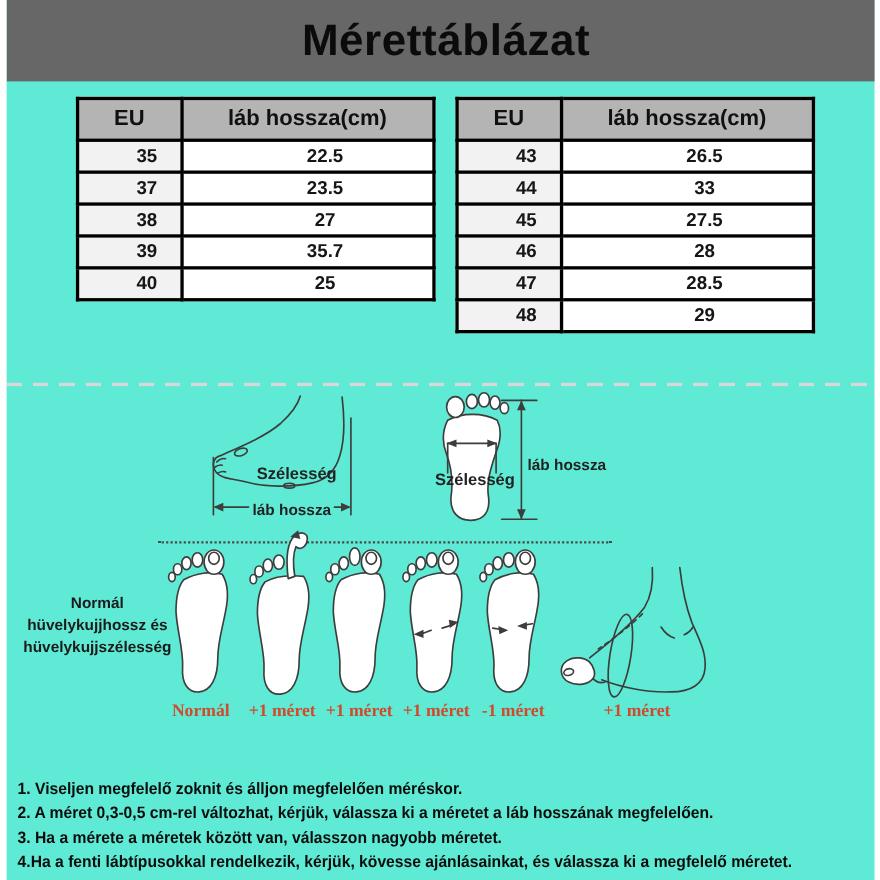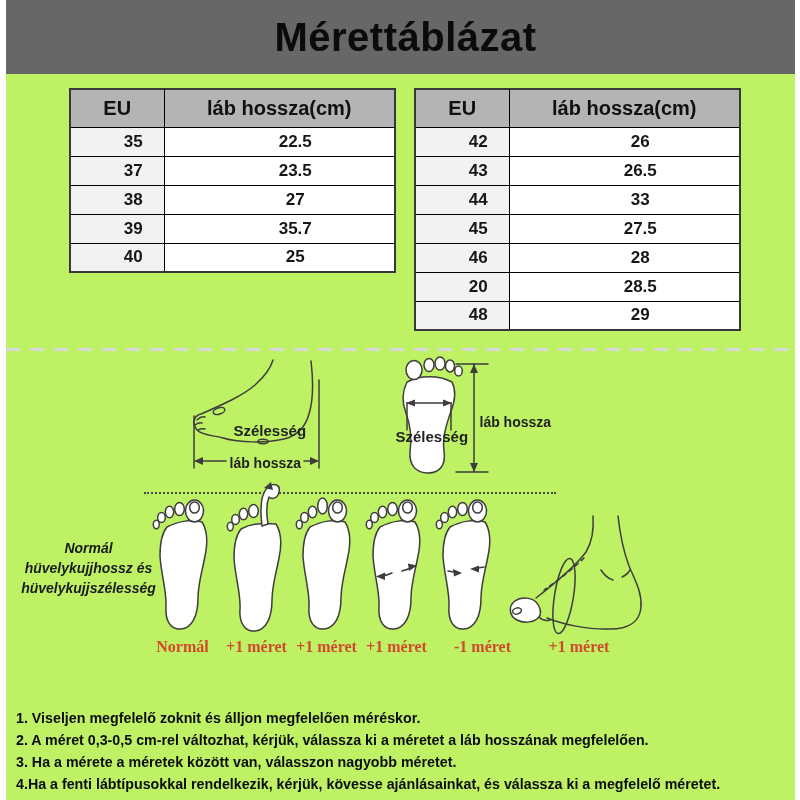--- a/index.html
+++ b/index.html
@@ -1,39 +1,39 @@
 <!DOCTYPE html>
 <html><head>
 <meta charset="utf-8">
 <style>
   * { margin:0; padding:0; box-sizing:border-box; }
   html,body { background:#fff; }
   .page {
     position:relative; width:789px; height:800px; margin:0 auto;
-    background:#bef264; overflow:hidden;
+    background:#5eead4; overflow:hidden;
     font-family:"Liberation Sans", sans-serif;
   }
   
   .banner {
     position:absolute; left:0; top:0; width:800px; height:74px;
     background:#676767;
   }
   .banner h1 {
     text-align:center; line-height:74px; font-size:40px; font-weight:bold;
     color:#0b0b0b; letter-spacing:0.5px;
   }
   
   table.size {
     position:absolute; top:88px; width:327px; border-collapse:collapse;
     table-layout:fixed; border:2px solid #383838; background:#fff;
   }
   table.size.left  { left:63px; }
   table.size.right { left:408px; }
   table.size th, table.size td {
-    border:1px solid #000000; text-align:center; font-weight:bold;
+    border:3px solid #000000; text-align:center; font-weight:bold;
     vertical-align:middle;
   }
   table.size th {
     height:38px; background:#b4b4b4; font-size:20px; color:#101010;
   }
   table.size th.eu, table.size td.eu { width:95px; }
   table.size td { height:29px; font-size:17px; color:#161616; background:#fff;padding-left:32px; }
   table.size td.eu { background:#f2f2f2; }
   
   .divider {
@@ -48,21 +48,21 @@
   }
   .dg-a { left:180px; top:358px; width:150px; height:118px; }
   .dg-b { left:388px; top:356px; width:168px; height:122px; }
   .dg-a .w-label { left:48px; top:64px; font-size:15px; }
   .dg-a .l-label { left:44px; top:97px; font-size:14px; }
   .dg-b .w-label { left:2px;  top:72px; font-size:15px; }
   .dg-b .l-label { left:86px; top:58px; font-size:14px; }
   
   .ft-caption {
     position:absolute; left:8px; top:538px; width:150px; text-align:center;
-    font-size:14px; font-weight:bold; line-height:20px; color:#1a1a1a;font-style:italic;
+    font-size:14px; font-weight:bold; line-height:20px; color:#1a1a1a;
   }
   .toe-line {
     position:absolute; left:138px; top:492px; width:412px; height:0;
     border-top:2px dotted #4a4a4a;
   }
   .foot { position:absolute; }
   .foot svg { display:block; overflow:visible; }
   .f1 { left:146px; top:496px; }
   .f2 { left:218px; top:482px; }
   .f3 { left:289px; top:496px; }
@@ -70,21 +70,21 @@
   .f5 { left:429px; top:496px; }
   .f6 { left:496px; top:514px; }
   .ft-label {
     position:absolute; top:638px; text-align:center; font-weight:bold;
     font-size:16px; color:#d14a2e; white-space:nowrap;font-family:Liberation Serif, serif;
   }
   .ftl1 { left:140px; width:74px; }
   .ftl2 { left:212px; width:78px; }
   .ftl3 { left:284px; width:74px; }
   .ftl4 { left:354px; width:74px; }
-  .ftl5 { left:440px; width:74px; }
+  .ftl5 { left:424px; width:74px; }
   .ftl6 { left:496px; width:155px; }
   
   .notes {
     position:absolute; left:10px; top:707px; white-space:nowrap;
     transform:scaleX(0.95); transform-origin:0 0;
   }
   .notes div {
     font-size:15px; font-weight:bold; line-height:22px; color:#0c0c0c;
   }
   
@@ -134,41 +134,37 @@
 
   <table class="size right">
     <thead>
       <tr>
         <th class="eu">EU</th>
         <th>láb hossza(cm)</th>
       </tr>
     </thead>
     <tbody>
       <tr>
-          <td class="eu">42</td>
-          <td>26</td>
-        </tr>
-      <tr>
           <td class="eu">43</td>
           <td>26.5</td>
         </tr>
       <tr>
           <td class="eu">44</td>
           <td>33</td>
         </tr>
       <tr>
           <td class="eu">45</td>
           <td>27.5</td>
         </tr>
       <tr>
           <td class="eu">46</td>
           <td>28</td>
         </tr>
       <tr>
-          <td class="eu">20</td>
+          <td class="eu">47</td>
           <td>28.5</td>
         </tr>
       <tr>
           <td class="eu">48</td>
           <td>29</td>
         </tr>
     </tbody>
   </table>
 
   <div class="divider"></div>

